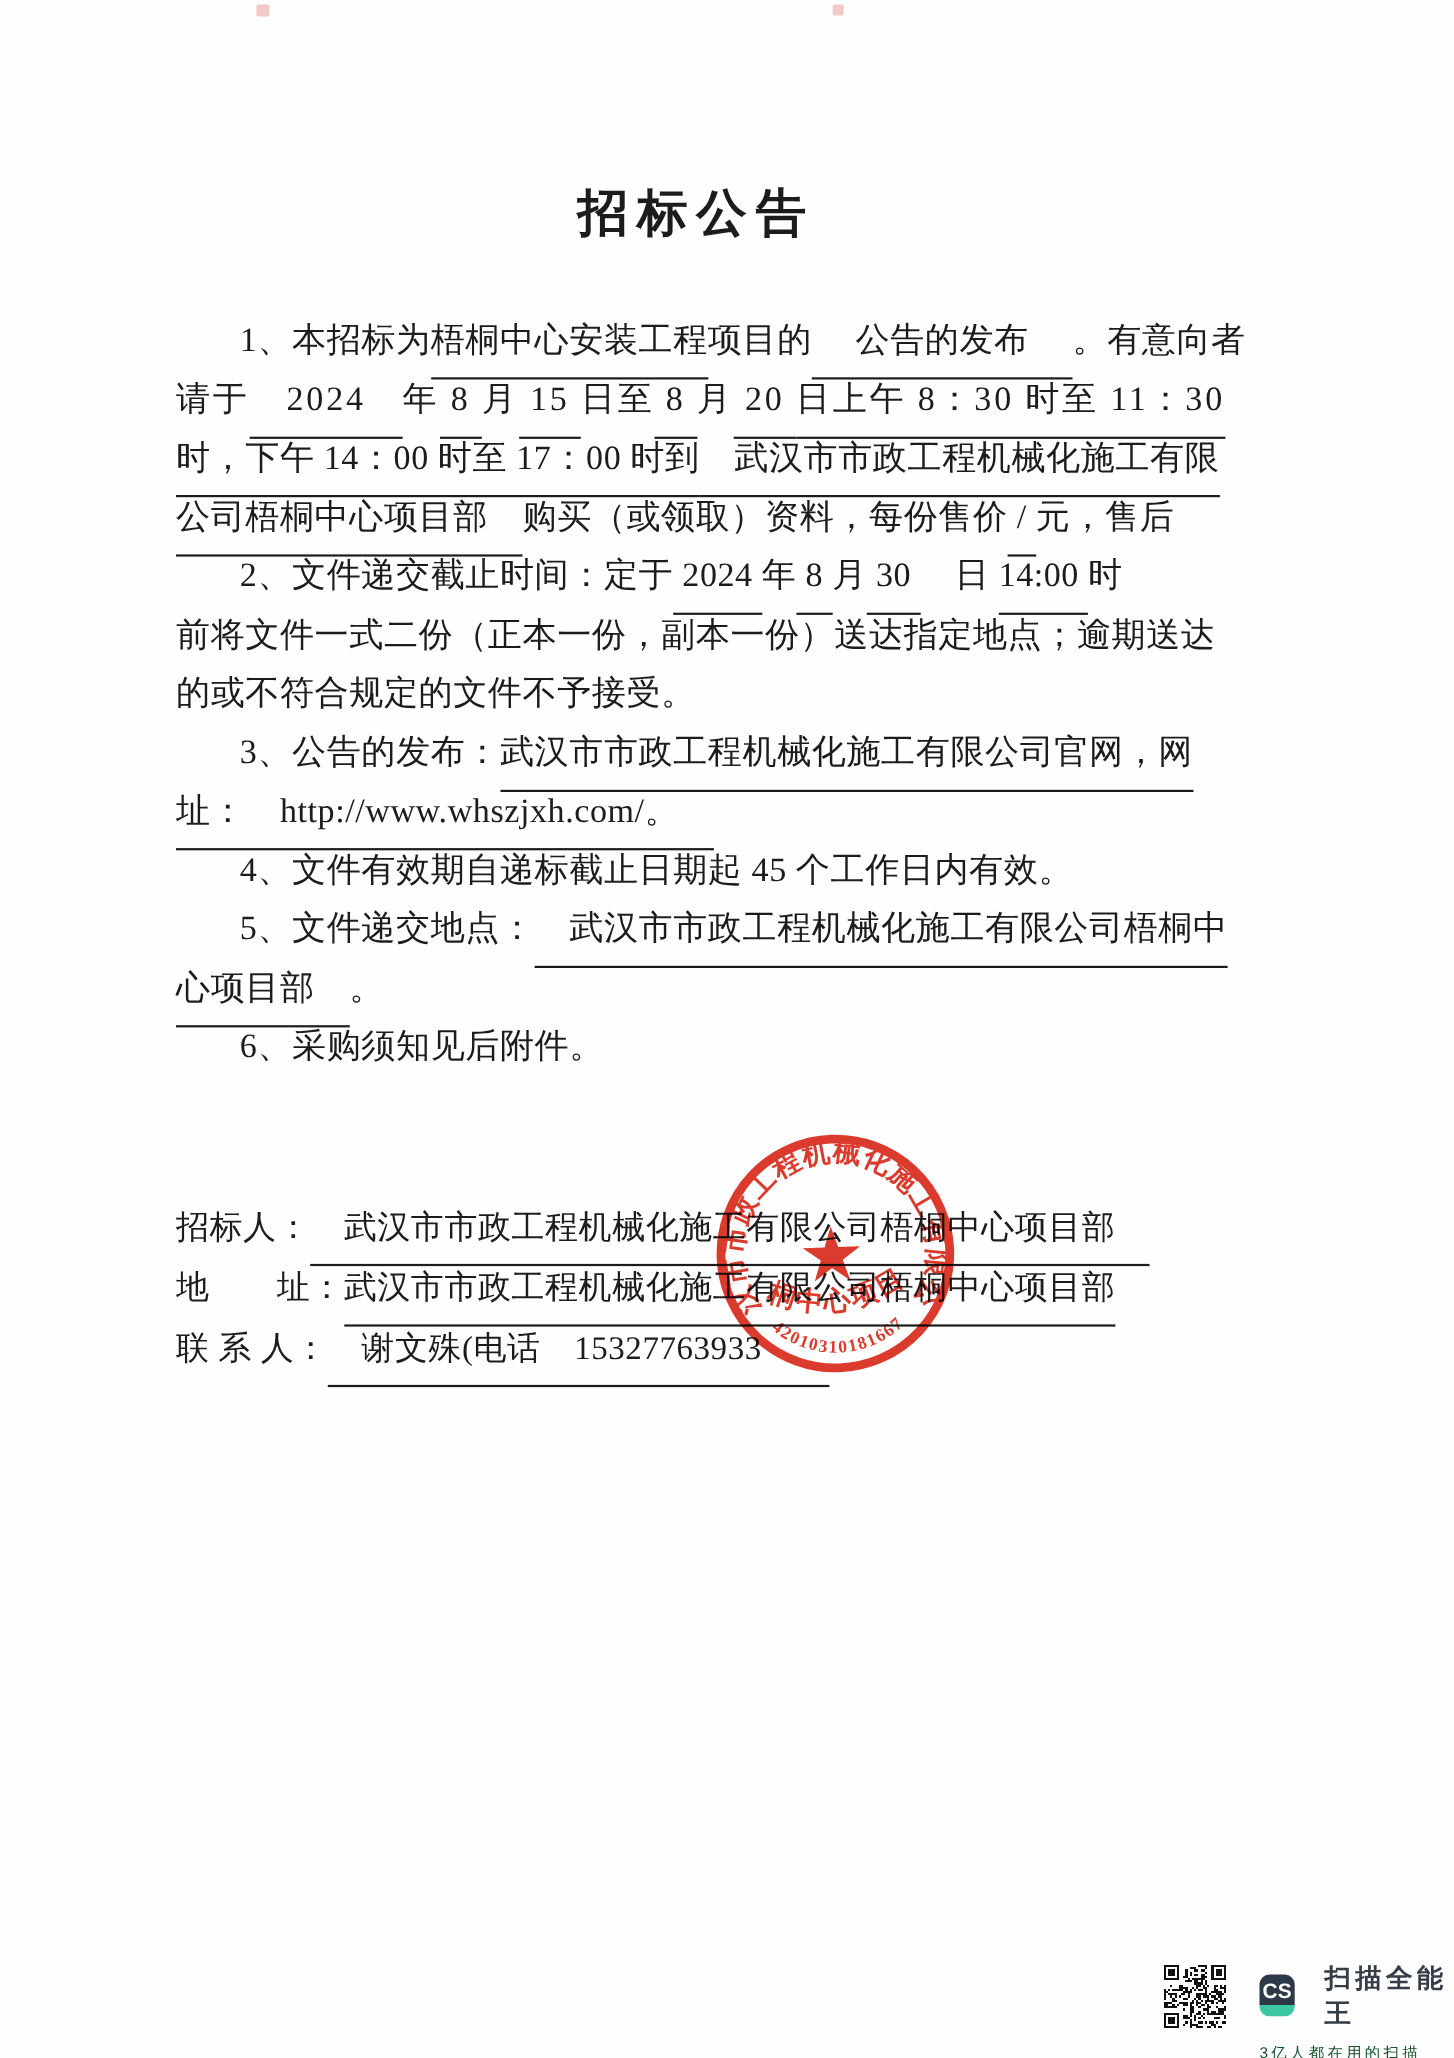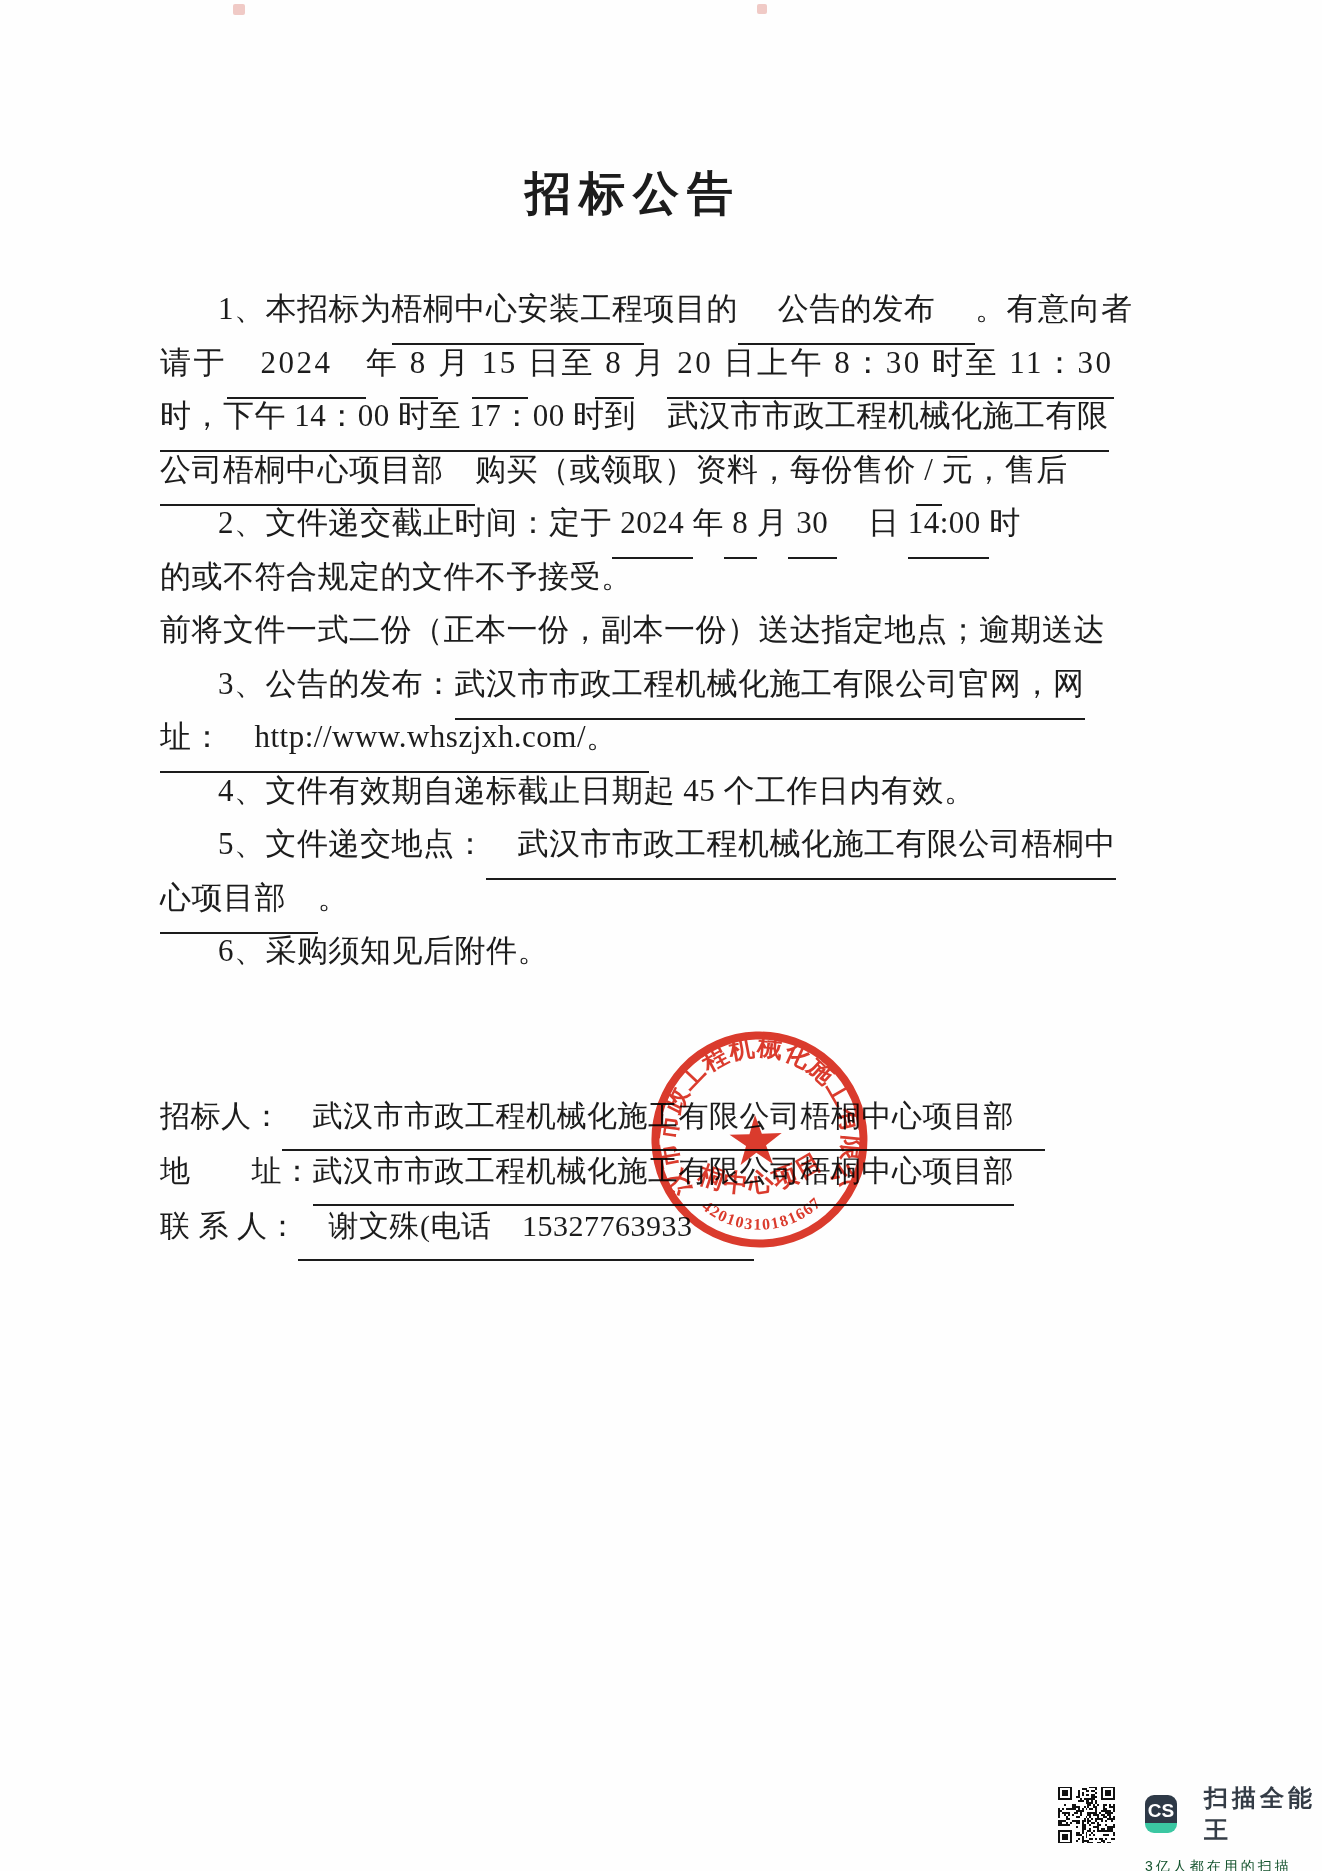--- a/index.html
+++ b/index.html
@@ -59,22 +59,22 @@
   <div class="scan-speck speck-2"></div>
 
   <h1 class="title">招标公告</h1>
 
   <div class="body-lines">
       <div class="line indent"><span>1、本招标为</span><span class="ul">梧桐中心安装工程</span><span>项目的</span><span class="ul">　 公告的发布 　</span><span>。有意向者</span></div>
       <div class="line sp2"><span>请于</span><span class="ul">　2024　</span><span>年</span><span class="ul"> 8 </span><span>月</span><span class="ul"> 15 </span><span>日至</span><span class="ul"> 8 </span><span>月</span><span class="ul"> 20 </span><span class="ul">日上午 8：30 时至 11：30</span></div>
       <div class="line"><span class="ul">时，下午 14：00 时至 17：00 时到</span><span class="ul">　武汉市市政工程机械化施工有限</span></div>
       <div class="line"><span class="ul">公司梧桐中心项目部　</span><span>购买（或领取）资料，每份售价</span><span class="ul"> / </span><span>元，售后</span></div>
       <div class="line indent"><span>2、文件递交截止时间：定于</span><span class="ul"> 2024 </span><span>年</span><span class="ul"> 8 </span><span>月</span><span class="ul"> 30 </span><span>　日 </span><span class="ul"> 14:00 </span><span> 时</span></div>
+      <div class="line"><span>前将文件一式二份（正本一份，副本一份）送达指定地点；逾期送达</span></div>
       <div class="line"><span>的或不符合规定的文件不予接受。</span></div>
-      <div class="line"><span>前将文件一式二份（正本一份，副本一份）送达指定地点；逾期送达</span></div>
       <div class="line indent"><span>3、公告的发布：</span><span class="ul">武汉市市政工程机械化施工有限公司官网，网</span></div>
       <div class="line"><span class="ul">址：　http://www.whszjxh.com/。　</span></div>
       <div class="line indent"><span>4、文件有效期自递标截止日期起 45 个工作日内有效。</span></div>
       <div class="line indent"><span>5、文件递交地点：</span><span class="ul">　武汉市市政工程机械化施工有限公司梧桐中</span></div>
       <div class="line"><span class="ul">心项目部　</span><span>。</span></div>
       <div class="line indent"><span>6、采购须知见后附件。</span></div>
     </div>
 
   <div class="contact-lines">
       <div class="line"><span>招标人：</span><span class="ul">　武汉市市政工程机械化施工有限公司梧桐中心项目部　</span></div>

